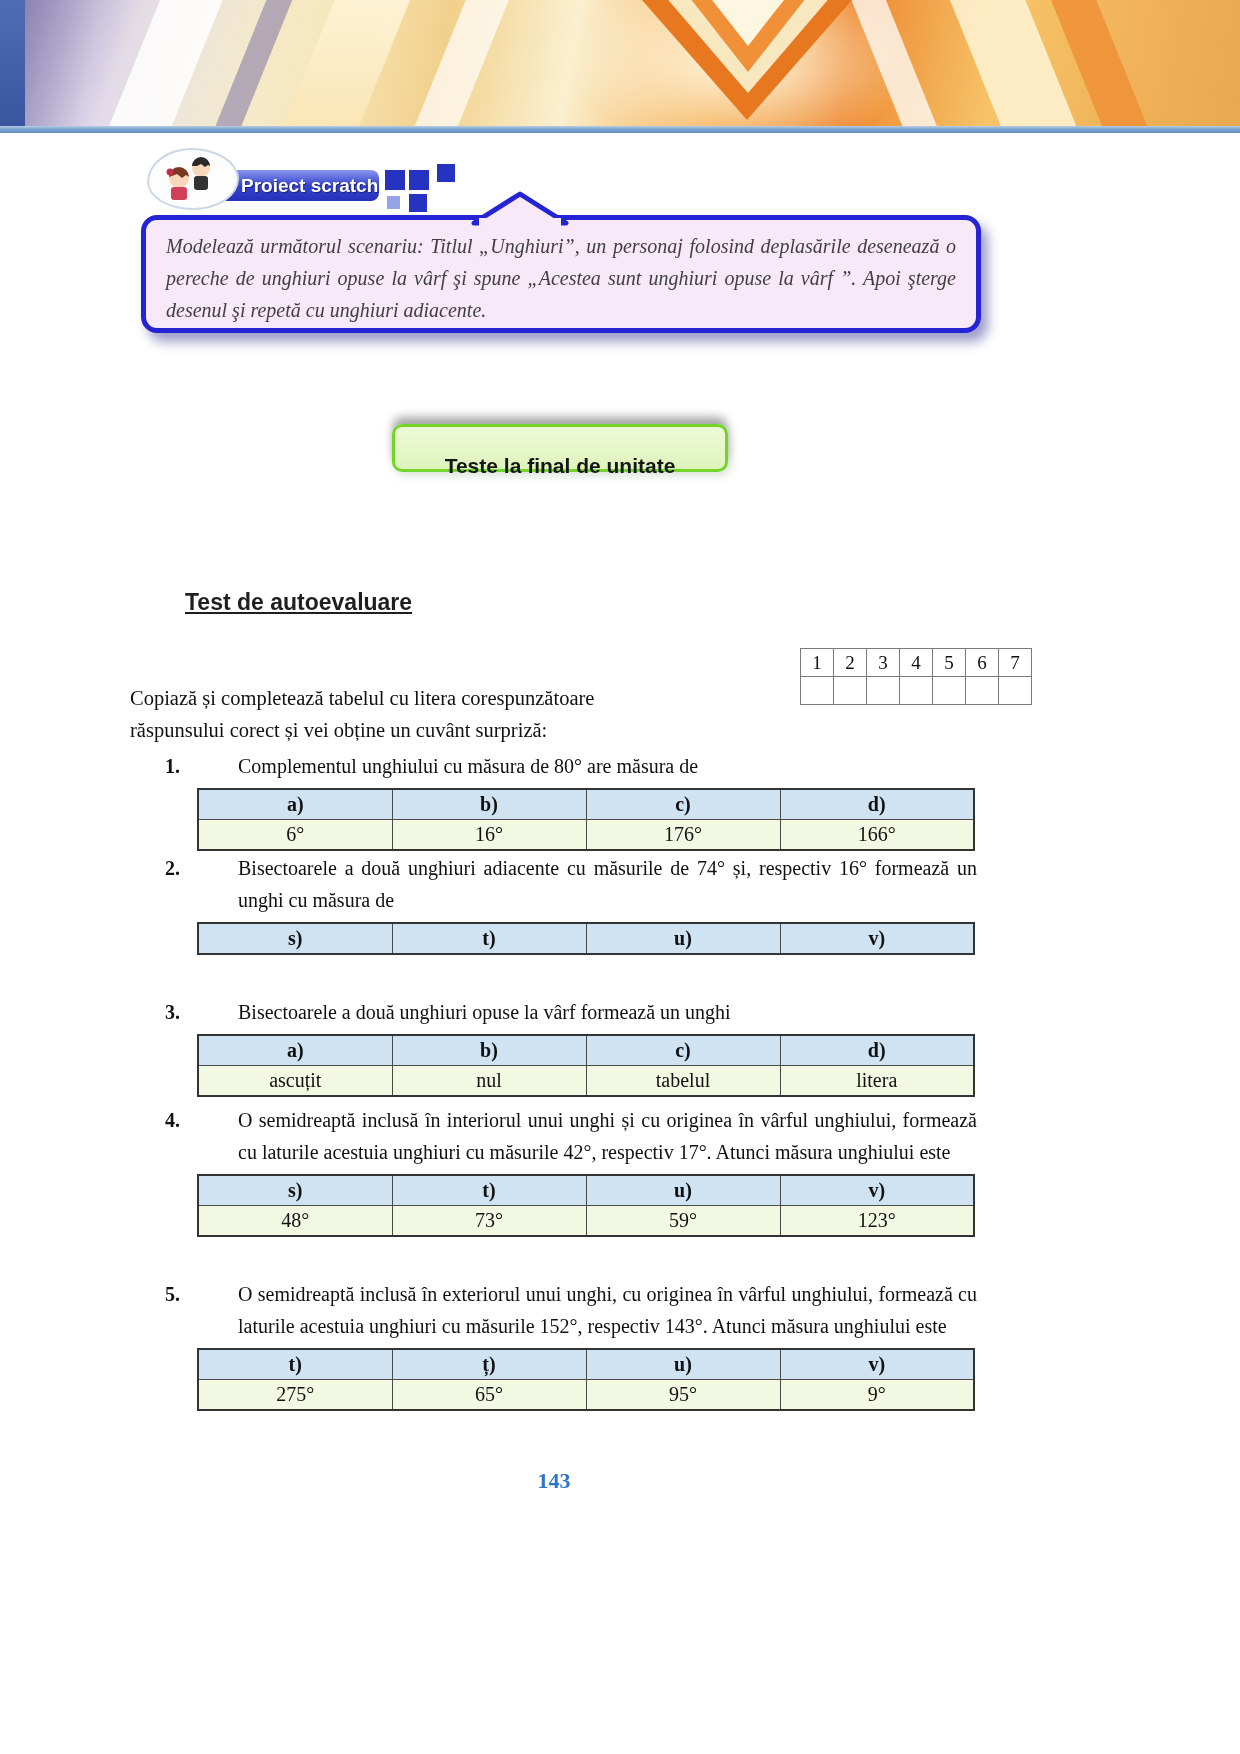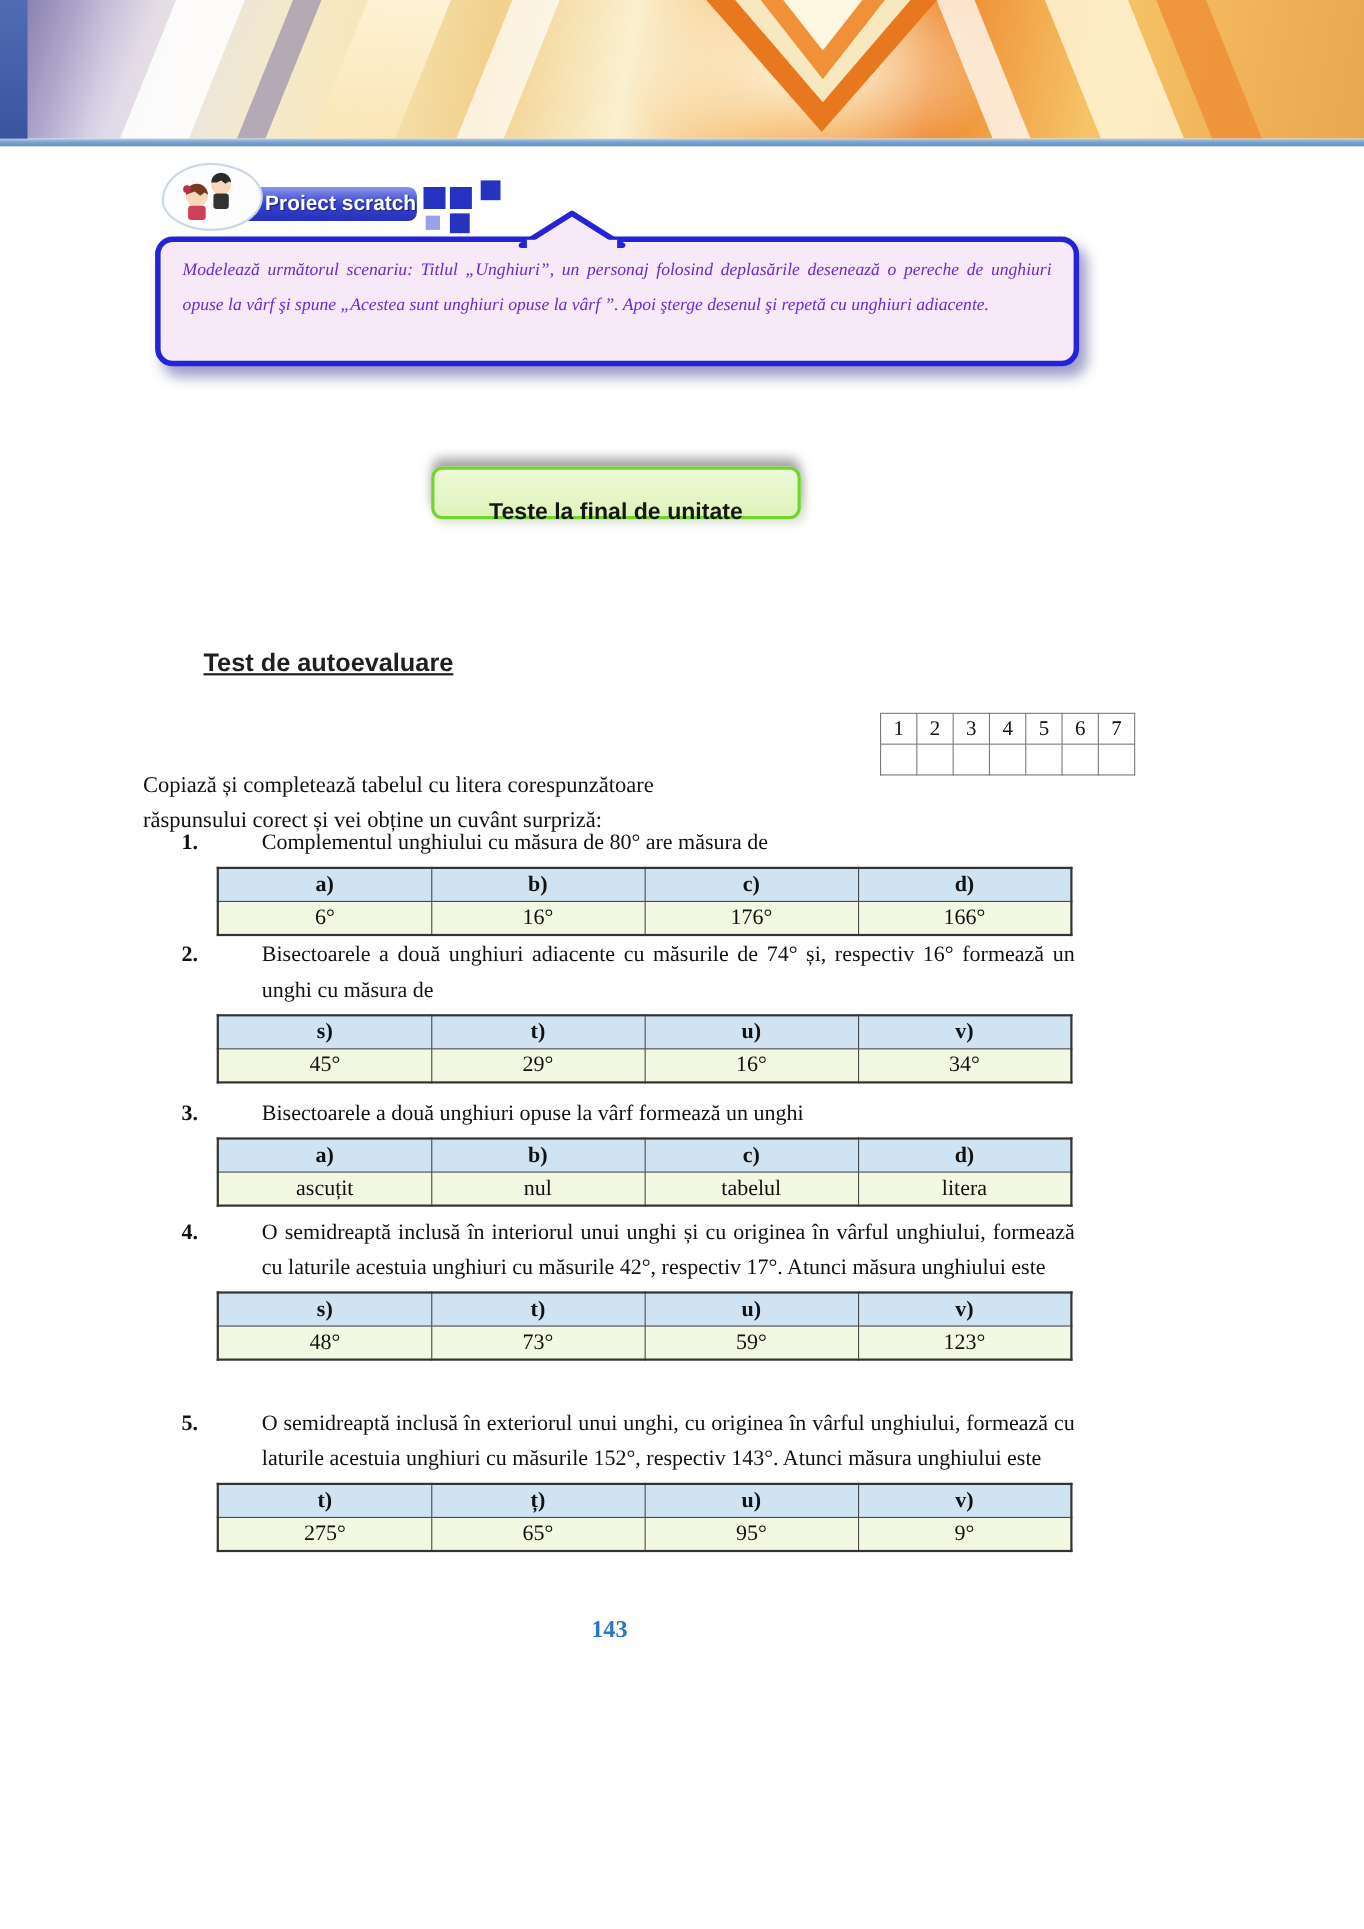--- a/index.html
+++ b/index.html
@@ -58,22 +58,22 @@
   .bsq.light { background:#97a3e8; }
 
   
   .bubble {
     position:absolute; left:141px; top:215px; width:840px; height:118px; box-sizing:border-box;
     background:#f8e9f9; border:5px solid #2524d4; border-radius:16px;
     box-shadow:7px 9px 12px rgba(40,40,140,.45); padding:10px 20px 0 20px;
   }
   .bubble-tail { position:absolute; left:324px; top:-29px; }
   .bubble p {
-    margin:0; font-style:italic; font-size:16px; line-height:32px;
-    text-align:justify; color:#6d28d9;
+    margin:0; font-style:italic; font-size:20px; line-height:32px;
+    text-align:justify; color:#404040;
   }
 
   
   .unit-banner {
     position:absolute; left:392px; top:424px; width:336px; height:48px; box-sizing:border-box;
     background:linear-gradient(180deg,#eefad8,#def3bb); border:3px solid #74d42c; border-radius:10px;
     display:flex; align-items:center; justify-content:center;
     box-shadow:0 -8px 10px -1px rgba(95,95,95,.55), 3px 4px 8px rgba(120,150,100,.25);
   }
   .unit-banner span {
@@ -83,21 +83,21 @@
   
   .test-title {
     position:absolute; left:185px; top:589px; margin:0;
     font-family:"Liberation Sans", sans-serif; font-weight:bold; font-size:23px; color:#1f1f1f;text-decoration:underline;
   }
   .answer-grid { position:absolute; left:800px; top:648px; border-collapse:collapse; }
   .answer-grid td {
     width:32px; height:27px; border:1.5px solid #7a7a7a; background:#fff;
     text-align:center; font-size:19px; color:#111; padding:0;
   }
-  .intro { position:absolute; left:130px; top:682px; width:680px; font-size:20.5px; line-height:32px;margin-top:16px; }
+  .intro { position:absolute; left:130px; top:682px; width:680px; font-size:20.5px; line-height:32px; }
 
   .question { position:absolute; left:165px; width:812px; }
   .q-row { display:flex; font-size:20px; line-height:32px; }
   .q-num { font-weight:bold; min-width:24px; margin-right:9px; }
   .q-text { flex:1; text-align:justify;margin-left:40px; }
   .opt-table { border-collapse:collapse; width:778px; margin:6px 0 0 32px; border:2px solid #333; }
   .opt-table th, .opt-table td {
     width:25%; height:29px; border:1px solid #4a4a4a; text-align:center; padding:0; font-size:20px;
   }
   .opt-table th { background:#cfe3f3; font-weight:bold; }
@@ -224,26 +224,20 @@
       <span class="q-text">Bisectoarele a două unghiuri adiacente cu măsurile de 74° și, respectiv 16° formează un unghi cu măsura de</span>
     </div>
     <table class="opt-table">
       <tbody>
         <tr>
           <th>s)</th>
           <th>t)</th>
           <th>u)</th>
           <th>v)</th>
         </tr>
-        <tr>
-          <td>45°</td>
-          <td>29°</td>
-          <td>16°</td>
-          <td>34°</td>
-        </tr>
       </tbody>
     </table>
   </div>
 
   <div class="question" style="top:996px;">
     <div class="q-row">
       <span class="q-num">3.</span>
       <span class="q-text">Bisectoarele a două unghiuri opuse la vârf formează un unghi</span>
     </div>
     <table class="opt-table">

